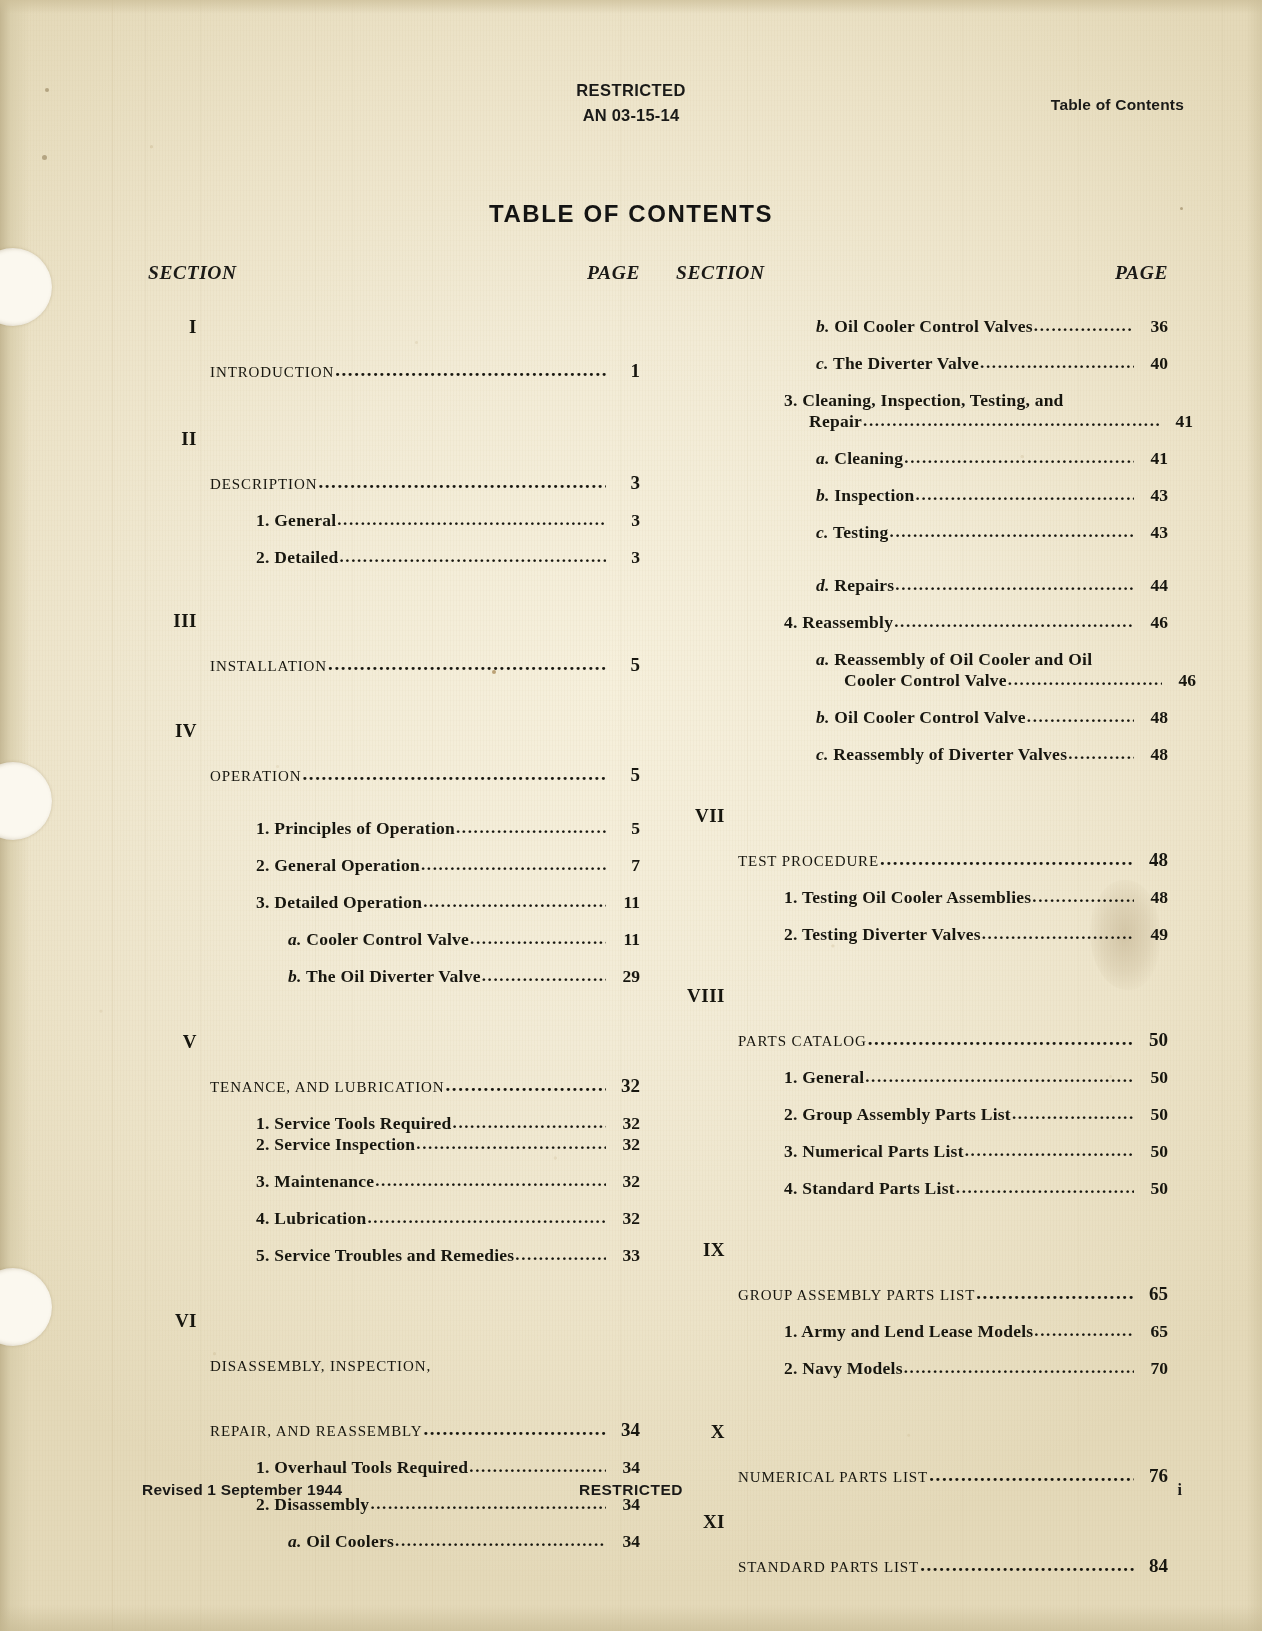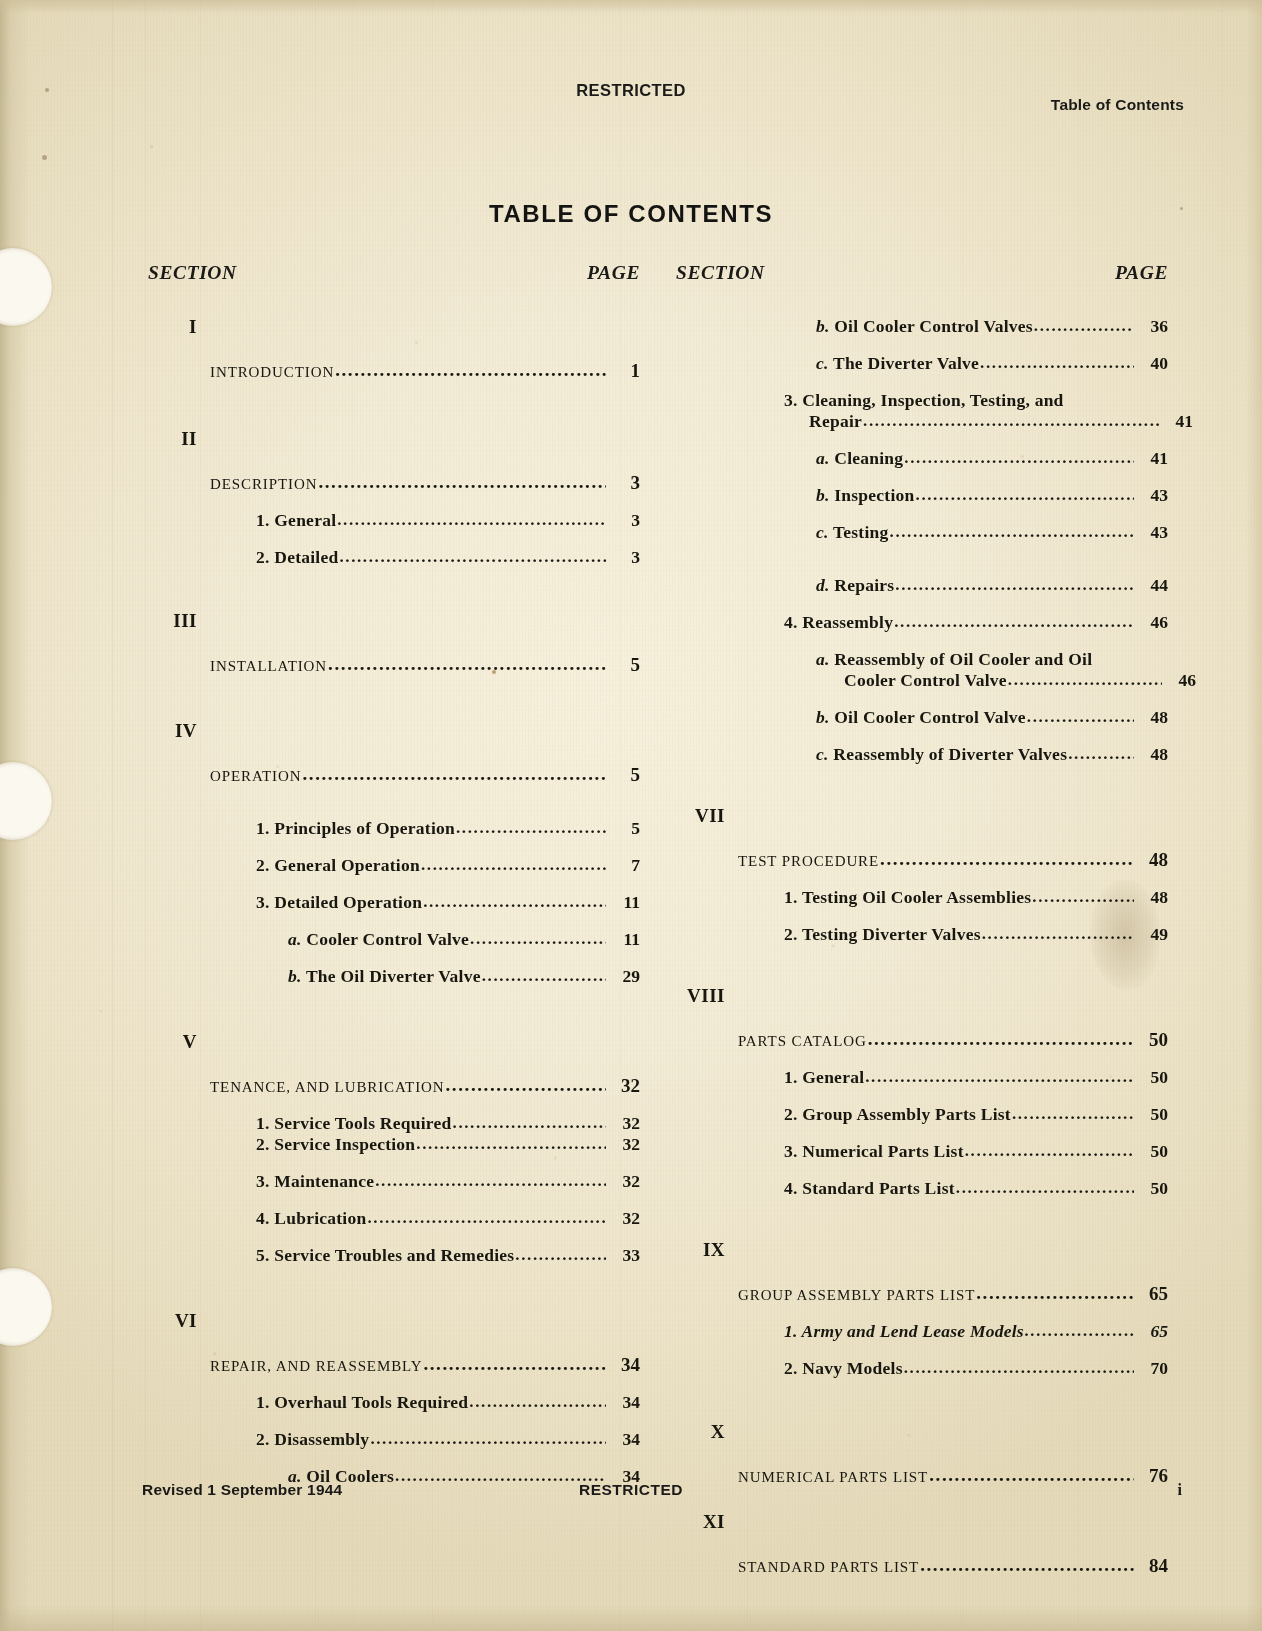--- a/index.html
+++ b/index.html
@@ -193,20 +193,21 @@
 <div class="smudge" style="left:1090px;top:880px;"></div>
 <div class="speck" style="left:45px;top:88px;width:4px;height:4px;"></div>
 <div class="speck" style="left:42px;top:155px;width:5px;height:5px;"></div>
 <div class="speck" style="left:1180px;top:207px;width:3px;height:3px;"></div>
 <div class="speck" style="left:492px;top:670px;width:4px;height:4px;background:rgba(150,112,52,.6);"></div>
 
 <div class="sheet">
 
   <div class="hdr hdr-center">
     <div>RESTRICTED</div>
+    <div class="l2">AN 03-15-14</div>
   </div>
 
   <div class="hdr hdr-right">Table of Contents</div>
 
   <div class="doc-title">TABLE OF CONTENTS</div>
 
   <div class="cols">
 
     <div class="col col-left">
       <div class="colhead">
@@ -380,20 +381,23 @@
               <div class="line">
                 <span class="txt"><span class="mk">5.</span> <span>Service Troubles and Remedies</span></span>
                 <span class="lead">................................................................................................................................................................</span>
                 <span class="num">33</span>
               </div>
             </div>
           </div>
           <div class="row lv-sec" style="margin-top: 44px;">
             <div class="rn">VI</div>
             <div class="body ind-0 hang-s">
+              <div class="line">
+                <span class="txt"><span>DISASSEMBLY, INSPECTION,</span></span>
+              </div>
               <div class="line cont2">
                 <span class="txt">REPAIR, AND REASSEMBLY</span>
                 <span class="lead">................................................................................................................................................................</span>
                 <span class="num">34</span>
               </div>
             </div>
           </div>
           <div class="row lv-1" style="margin-top: 16px;">
             <div class="rn"></div>
             <div class="body ind-1">
@@ -632,21 +636,21 @@
           <div class="row lv-sec" style="margin-top: 40px;">
             <div class="rn">IX</div>
             <div class="body ind-0">
               <div class="line">
                 <span class="txt"><span>GROUP ASSEMBLY PARTS LIST</span></span>
                 <span class="lead">................................................................................................................................................................</span>
                 <span class="num">65</span>
               </div>
             </div>
           </div>
-          <div class="row lv-1" style="margin-top: 16px; font-style: italic;">
+          <div class="row lv-1" style="margin-top: 16px;">
             <div class="rn"></div>
             <div class="body ind-1">
               <div class="line">
                 <span class="txt"><span class="mk">1.</span> <span>Army and Lend Lease Models</span></span>
                 <span class="lead">................................................................................................................................................................</span>
                 <span class="num">65</span>
               </div>
             </div>
           </div>
           <div class="row lv-1" style="margin-top: 16px;">

